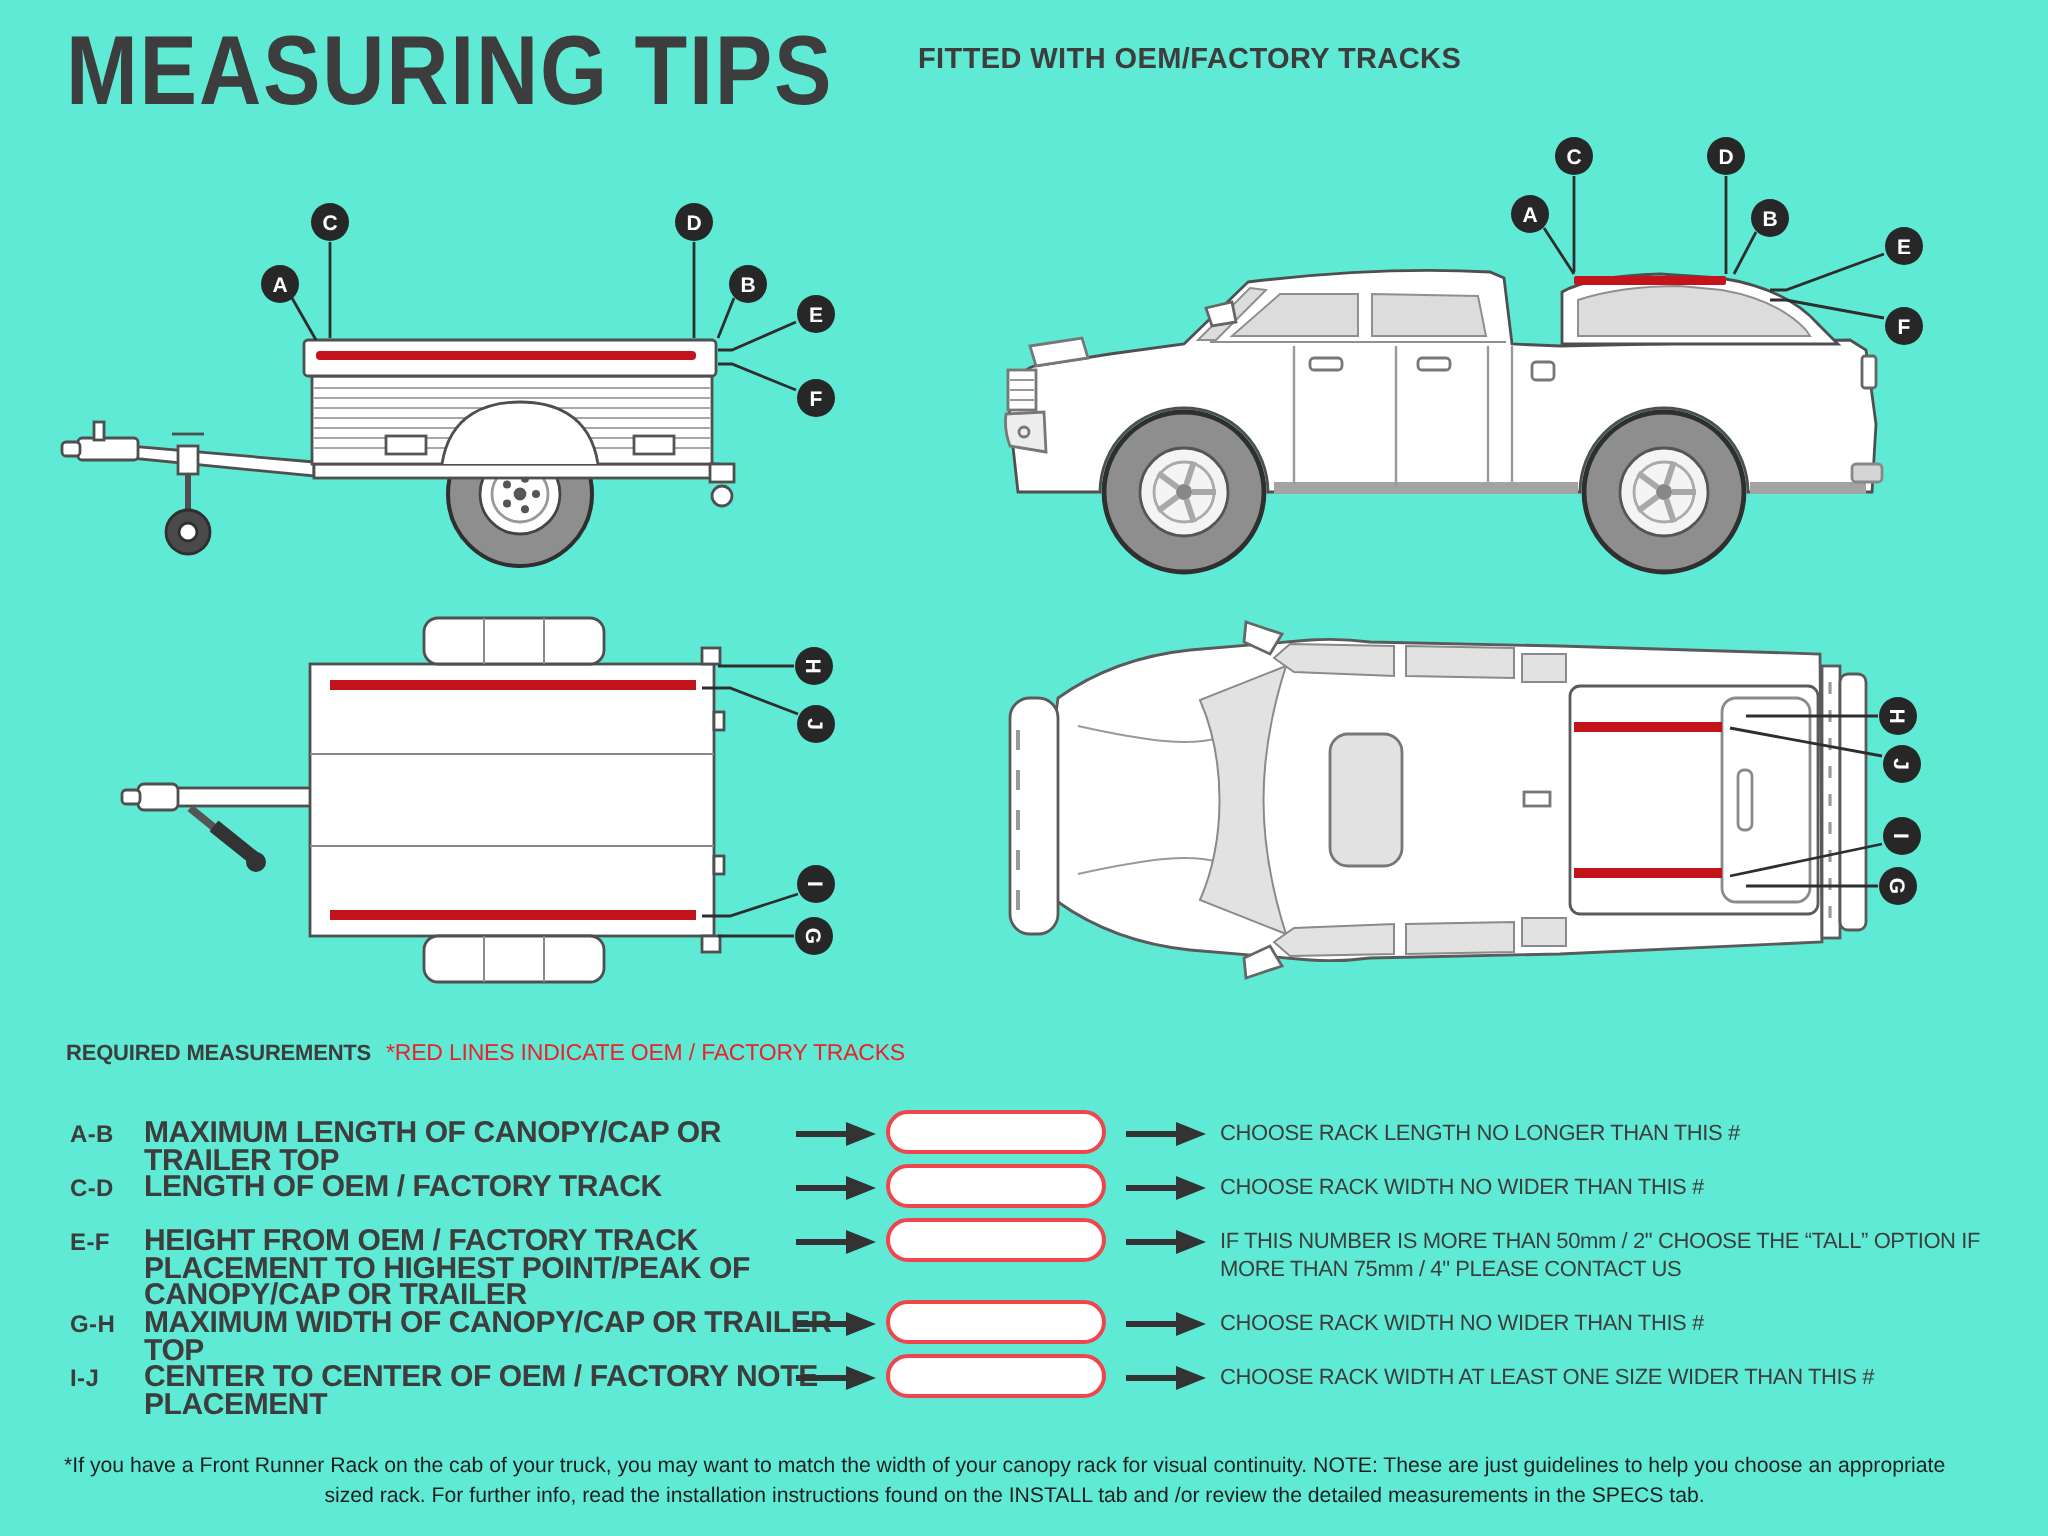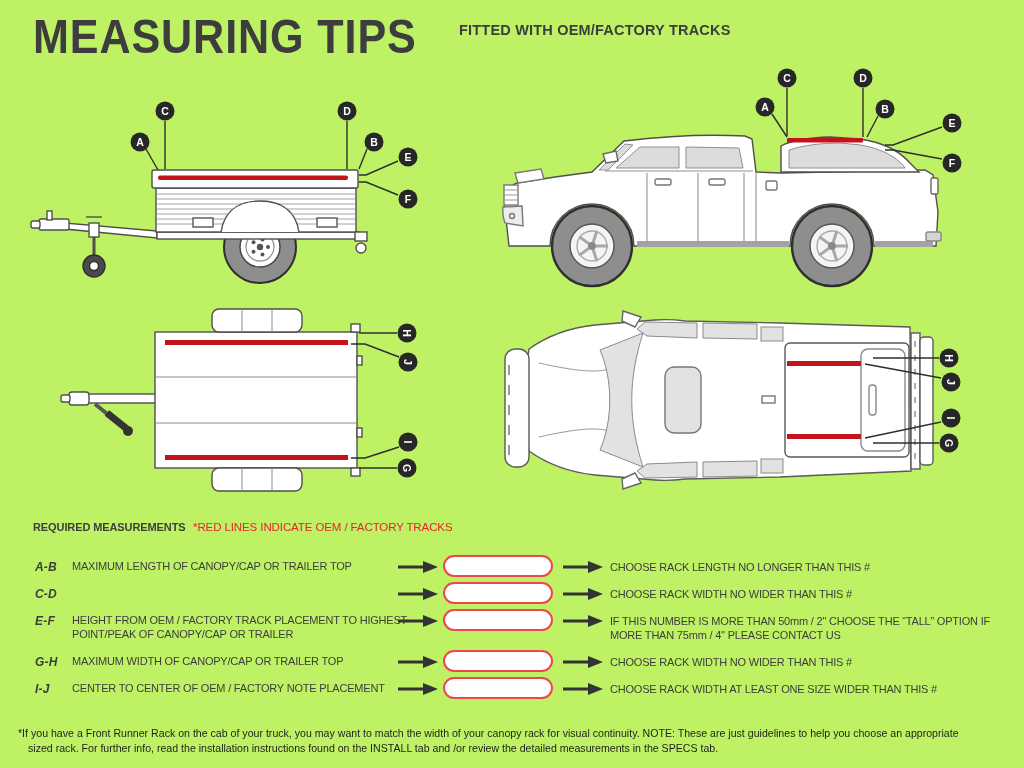--- a/index.html
+++ b/index.html
@@ -1,35 +1,35 @@
 <!DOCTYPE html>
 <html><head>
 <meta charset="utf-8">
 <style>
   html,body{margin:0;padding:0;background:#fff;}
-  .page{position:relative;width:1024px;height:768px;background:#bef264;overflow:hidden;
+  .page{position:relative;width:1024px;height:768px;background:#5eead4;overflow:hidden;
         font-family:"Liberation Sans",sans-serif;color:#3d3d3d;}
   .abs{position:absolute;}
   .title{left:33px;top:10px;font-size:49px;line-height:52px;font-weight:bold;letter-spacing:1px;
          color:#3d3d3d;transform:scaleX(.88);transform-origin:left top;white-space:nowrap;}
   .subtitle{left:459px;top:22px;font-size:14.5px;line-height:17.5px;font-weight:bold;
             letter-spacing:.2px;color:#3d3d3d;white-space:nowrap;}
   .sec-head{left:33px;top:521px;font-size:11px;font-weight:bold;letter-spacing:-.1px;white-space:nowrap;}
   .legend{left:193px;top:521px;font-size:11.5px;font-weight:normal;color:#e8232b;letter-spacing:-.1px;white-space:nowrap;}
   .m-row{position:absolute;left:0;width:1024px;height:30px;}
-  .code{position:absolute;left:35px;top:0;font-size:12px;font-weight:bold;letter-spacing:.2px;font-style:italic;}
-  .desc{position:absolute;left:72px;top:0;width:352px;font-size:11px;line-height:13.5px;
-        font-weight:normal;letter-spacing:-.2px;}
+  .code{position:absolute;left:35px;top:0;font-size:12px;font-weight:bold;letter-spacing:.2px;}
+  .desc{position:absolute;left:72px;top:0;width:352px;font-size:15px;line-height:13.5px;
+        font-weight:bold;letter-spacing:-.2px;}
   .instr{position:absolute;left:610px;top:0;width:412px;font-size:11px;line-height:14px;
          font-weight:normal;letter-spacing:-.2px;}
   .arrow{position:absolute;top:0.5px;}
   .arrow.a1{left:398px;} .arrow.a2{left:563px;}
   .pill{position:absolute;left:443px;top:-5px;width:110px;height:22px;box-sizing:border-box;
         border:2px solid #ef464d;border-radius:11px;background:#fff;}
-  .footnote{left:18px;top:726px;font-size:10.6px;line-height:15px;color:#1e1e1e;white-space:nowrap;}
+  .footnote{left:32px;top:726px;font-size:10.6px;line-height:15px;color:#1e1e1e;white-space:nowrap;text-align:center;}
   .fn2{padding-left:10px;}
   svg text.co{font-family:"Liberation Sans",sans-serif;font-weight:bold;font-size:10.5px;fill:#ffffff;}
 </style>
 </head>
 <body>
 
 <div class="page">
 
   <div class="abs title">MEASURING TIPS</div>
   <div class="abs subtitle">
@@ -351,20 +351,21 @@
     <div class="pill"></div>
     <svg class="arrow a2" width="40" height="12">
         <line x1="0" y1="6" x2="26" y2="6" stroke="#333" stroke-width="3"></line>
         <polygon points="25,0 40,6 25,12" fill="#333"></polygon>
       </svg>
     <span class="instr">CHOOSE RACK LENGTH NO LONGER THAN THIS #</span>
   </div>
 
   <div class="m-row" style="top:587px">
     <span class="code">C-D</span>
+    <span class="desc">LENGTH OF OEM / FACTORY TRACK</span>
     <svg class="arrow a1" width="40" height="12">
         <line x1="0" y1="6" x2="26" y2="6" stroke="#333" stroke-width="3"></line>
         <polygon points="25,0 40,6 25,12" fill="#333"></polygon>
       </svg>
     <div class="pill"></div>
     <svg class="arrow a2" width="40" height="12">
         <line x1="0" y1="6" x2="26" y2="6" stroke="#333" stroke-width="3"></line>
         <polygon points="25,0 40,6 25,12" fill="#333"></polygon>
       </svg>
     <span class="instr">CHOOSE RACK WIDTH NO WIDER THAN THIS #</span>

